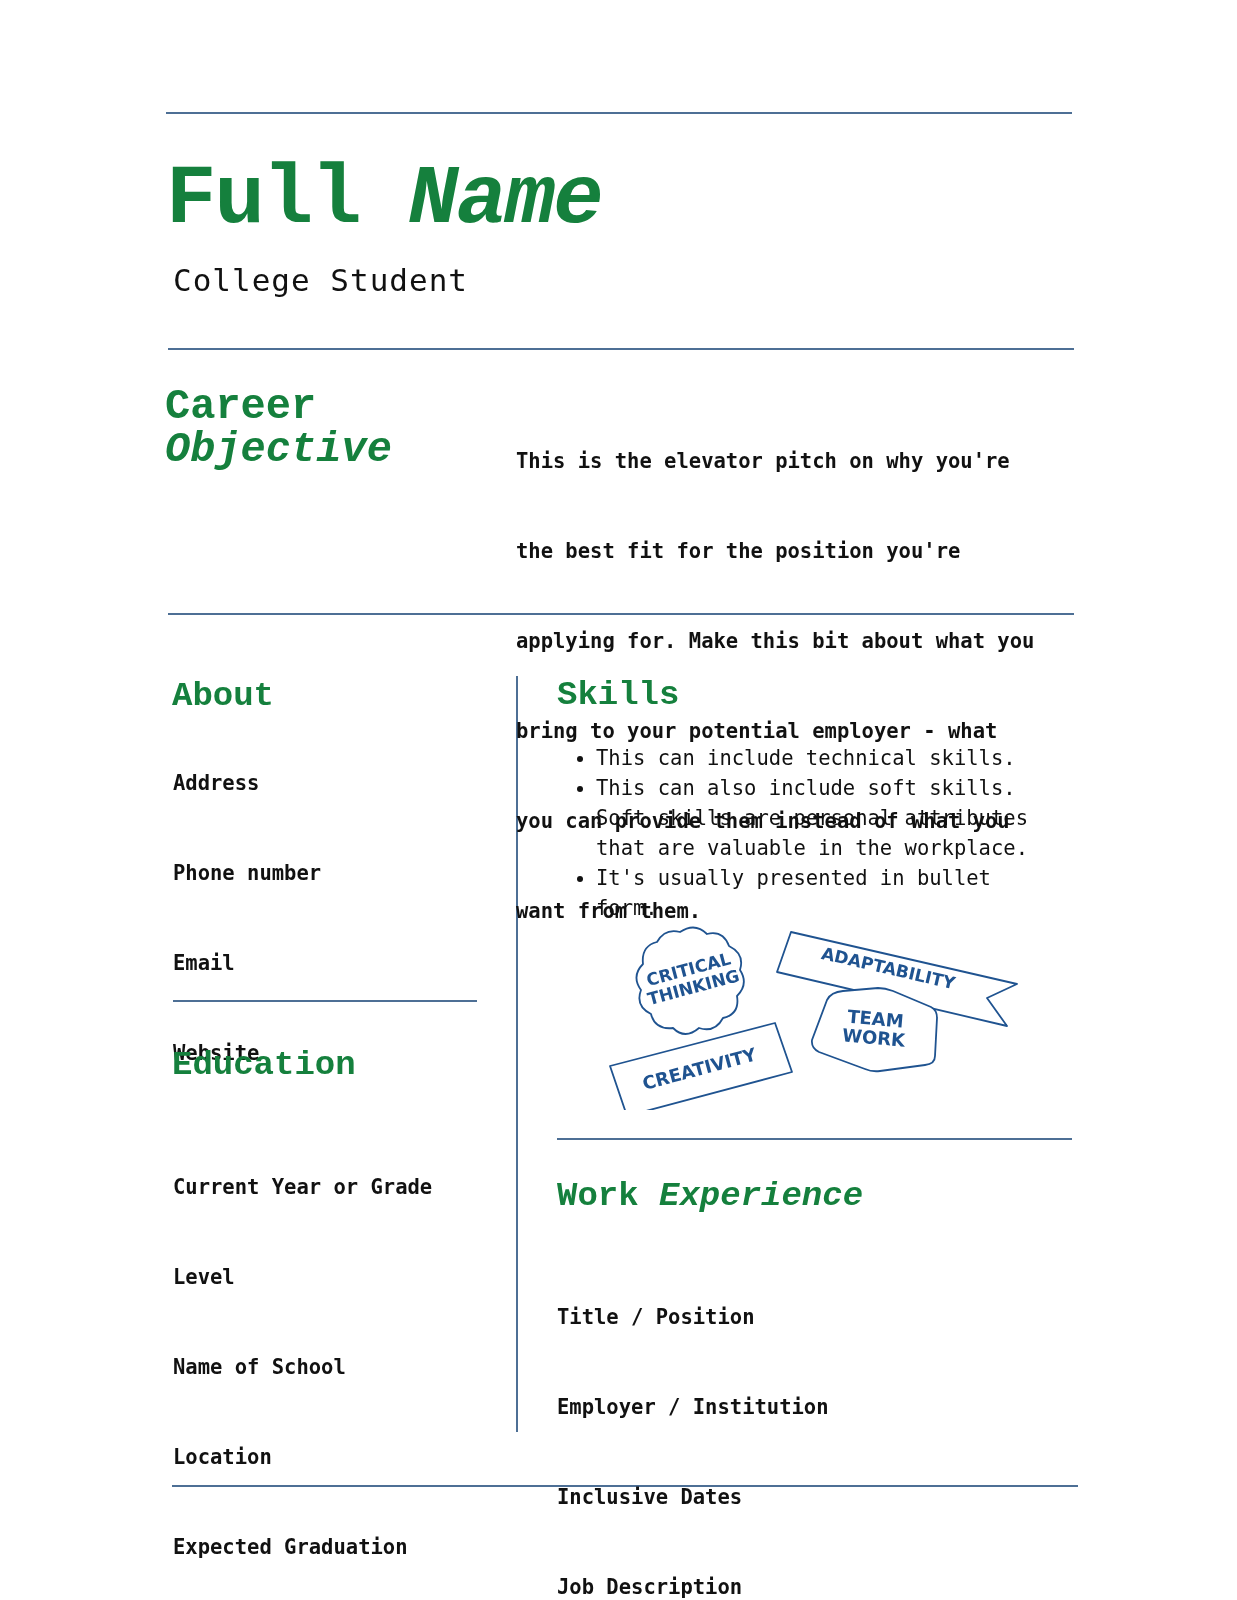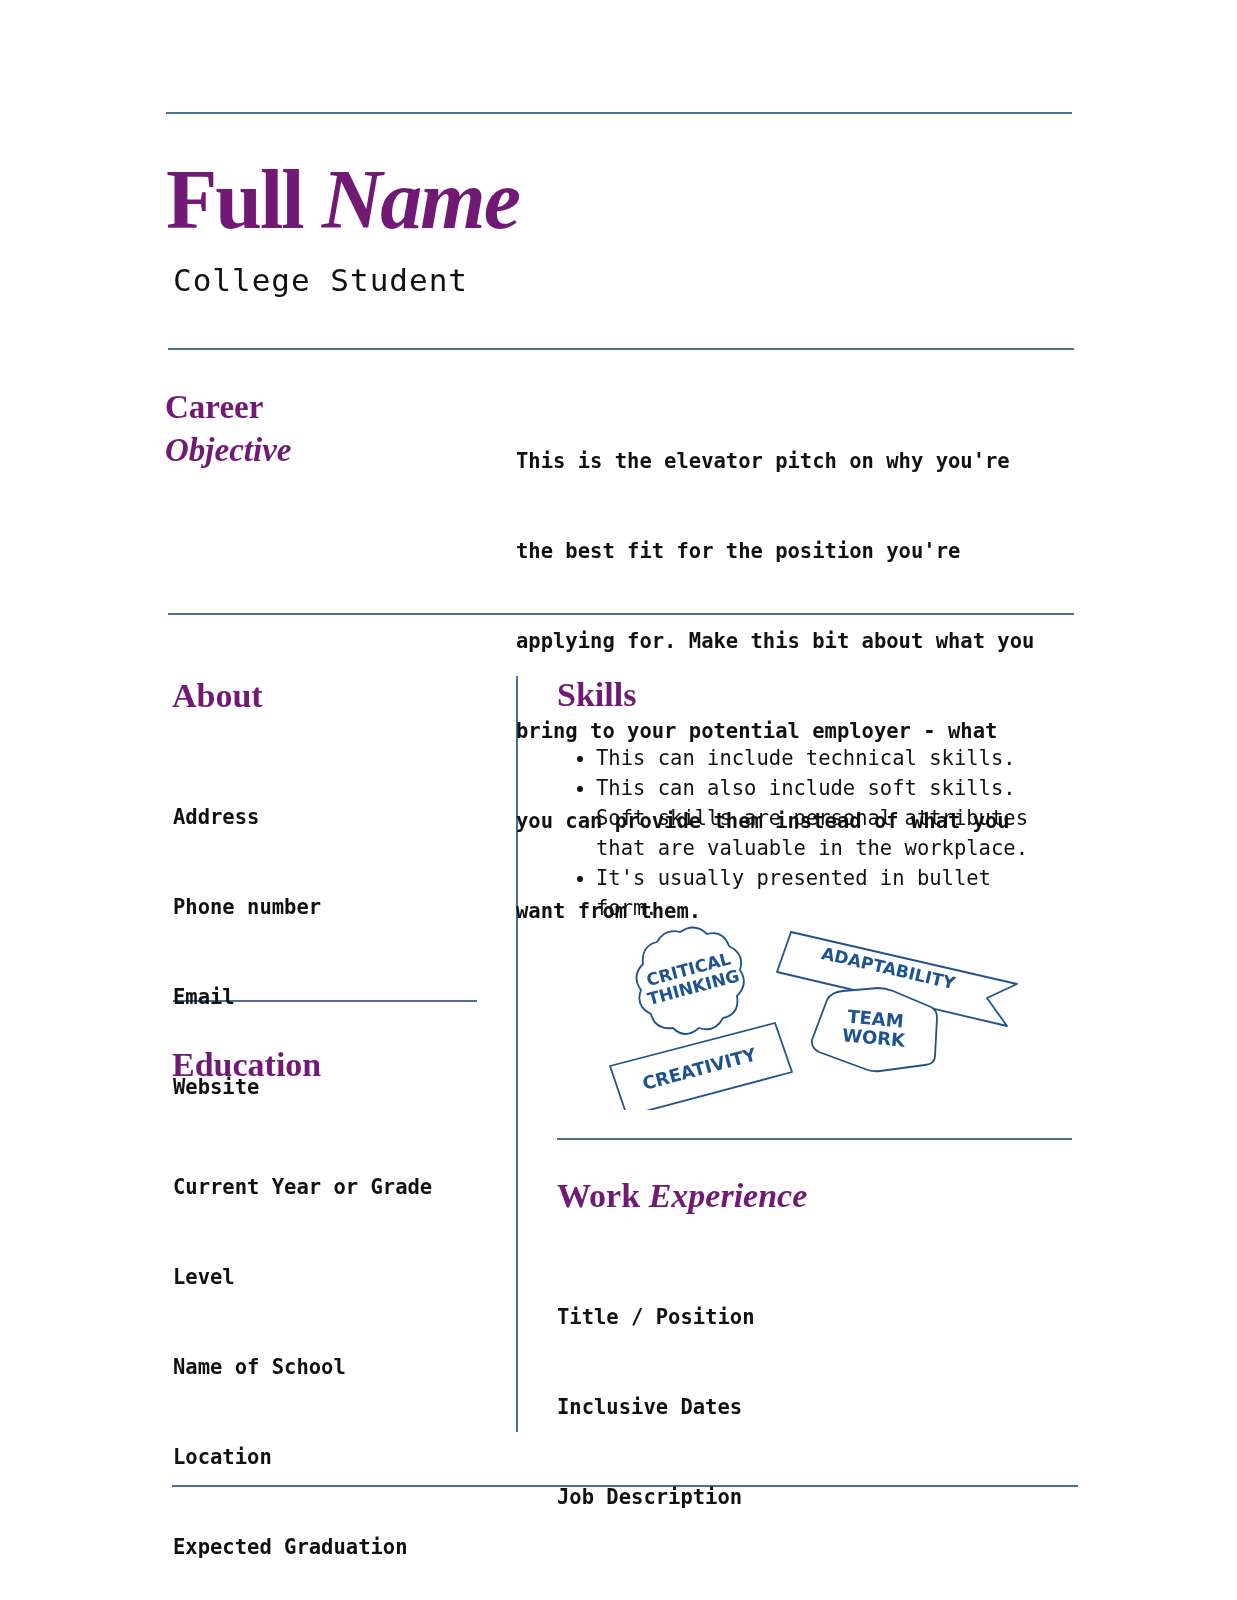--- a/index.html
+++ b/index.html
@@ -1,19 +1,19 @@
 <!DOCTYPE html>
 <html><head>
 <meta charset="utf-8">
 <style>
   html, body { margin:0; padding:0; background:#ffffff; }
   body { width:1237px; height:1600px; position:relative; overflow:hidden; font-family:"DejaVu Sans Mono", monospace; color:#1a1a1a; }
   .rule { position:absolute; height:2px; background:#4d6f95; }
   .vrule { position:absolute; width:2px; background:#4d6f95; }
-  .serif { font-family:Liberation Serif, serif; color:#701a75; font-weight:bold; }
+  .serif { font-family:Liberation Mono, monospace; color:#15803d; font-weight:bold; }
   .abs { position:absolute; }
   .name { left:166px; top:158px; font-size:84px; line-height:1; letter-spacing:-2px; white-space:nowrap; }
   .name .it { font-style:italic; }
   .subtitle { left:173px; top:262px; font-size:31px; letter-spacing:1px; color:#111; }
   .sec-title { font-size:34px; line-height:1.2; white-space:nowrap; }
   .sec-title .it { font-style:italic; }
   .body-text { font-size:20.5px; line-height:30px; color:#111; white-space:pre;font-weight:bold; }
   ul.skills { margin:1px; padding:0 0 0 38px; font-size:20.5px; line-height:30px; color:#111; }
   ul.skills li { padding-left:0; }
   .badges { position:absolute; left:595px; top:920px; width:430px; height:190px; }
@@ -28,35 +28,35 @@
 <div class="rule" style="left:173px; top:1000px; width:304px;"></div>
 <div class="rule" style="left:557px; top:1138px; width:515px;"></div>
 <div class="rule" style="left:172px; top:1485px; width:906px;"></div>
 
 <div class="abs serif name">
   <span>Full</span>
   <span class="it">Name</span>
 </div>
 <div class="abs subtitle">College Student</div>
 
-<div class="abs serif" style="left:165px; top:386px; font-size:33px; line-height:43px;">
+<div class="abs serif" style="left:165px; top:386px; font-size:42px; line-height:43px;">
   <div>Career</div>
   <div style="font-style:italic;">Objective</div>
 </div>
 <div class="abs body-text" style="left:516px; top:386px;">
   <div>This is the elevator pitch on why you're</div>
   <div>the best fit for the position you're</div>
   <div>applying for. Make this bit about what you</div>
   <div>bring to your potential employer - what</div>
   <div>you can provide them instead of what you</div>
   <div>want from them.</div>
 </div>
 
 <div class="abs serif sec-title" style="left:172px; top:676px;">About</div>
-<div class="abs body-text" style="left:173px; top:742px;">
+<div class="abs body-text" style="left:173px; top:708px;">
   <div>Address</div>
   <div>Phone number</div>
   <div>Email</div>
   <div>Website</div>
 </div>
 
 <div class="abs serif sec-title" style="left:172px; top:1045px;">Education</div>
 <div class="abs body-text" style="left:173px; top:1112px;">
   <div>Current Year or Grade</div>
   <div>Level</div>
@@ -99,15 +99,16 @@
     <text x="106" y="155" font-size="18" transform="rotate(-15 106 155)">CREATIVITY</text>
   </g>
 </svg>
 
 <div class="abs serif sec-title" style="left:557px; top:1176px;">
   <span>Work</span>
   <span class="it">Experience</span>
 </div>
 <div class="abs body-text" style="left:557px; top:1242px;">
   <div>Title / Position</div>
+  <div>Employer / Institution</div>
   <div>Inclusive Dates</div>
   <div>Job Description</div>
 </div>
 
 </body></html>

